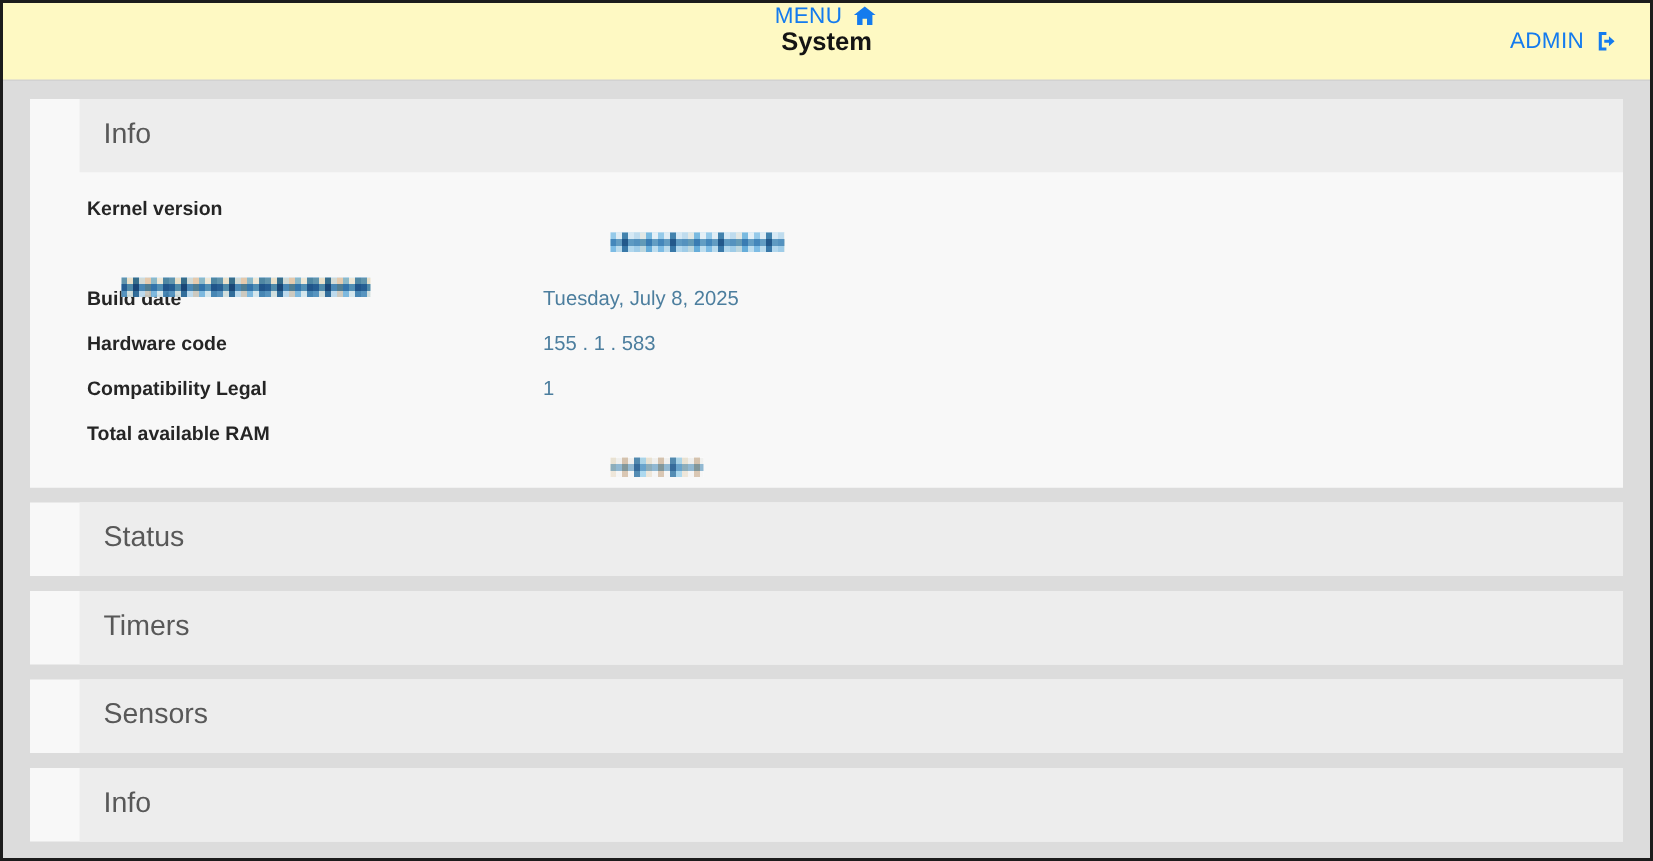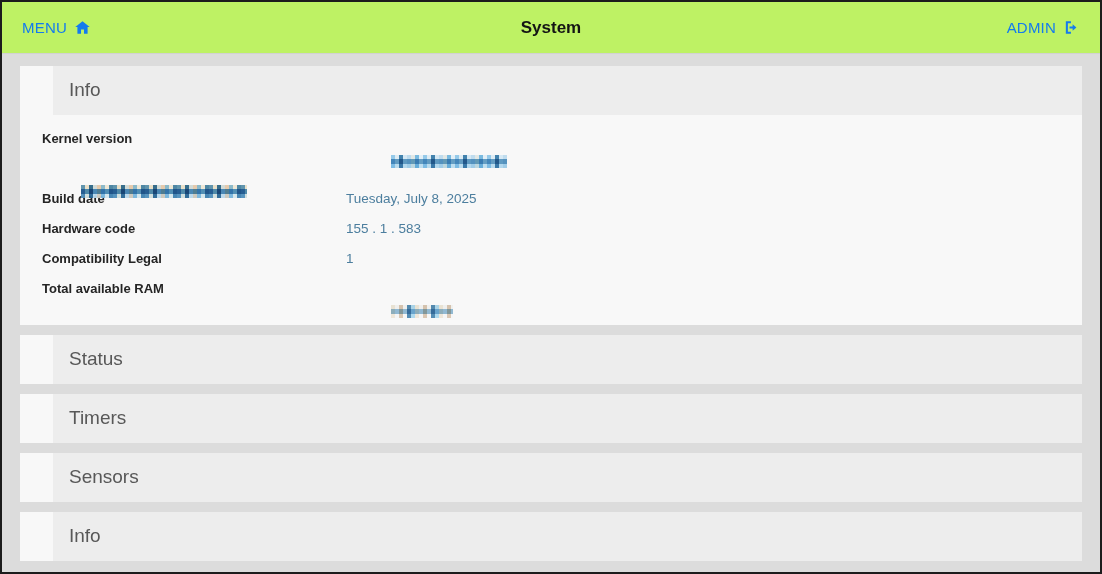--- a/index.html
+++ b/index.html
@@ -20,25 +20,26 @@
     border: 2px solid #1c1c1c;
     background: #dcdcdc;
     overflow: hidden;
   }
 
   
   .topbar {
     position: relative;
     height: 52px;
     box-sizing: border-box;
-    background: #bef264;
+    background: #fef9c3;
     border-bottom: 1px solid #d2d2d2;
     display: flex;
     align-items: center;
     padding: 0 20px;
+    flex-direction: column;
   }
 
   .nav-link {
     display: inline-flex;
     align-items: center;
     gap: 7px;
     color: #147bee;
     font-size: 15px;
     letter-spacing: 0.2px;
     text-decoration: none;
@@ -105,20 +106,21 @@
   }
   .info-label {
     width: 310px;
     flex: 0 0 310px;
     font-size: 13px;
     font-weight: bold;
     color: #252525;
     padding-left: 6px;
     box-sizing: border-box;
     line-height: 20px;
+    margin-left: 16px;
   }
   .info-value {
     font-size: 13.5px;
     color: #4c7e9e;
     line-height: 20px;
     white-space: pre;
   }
 
   
   .redacted {

